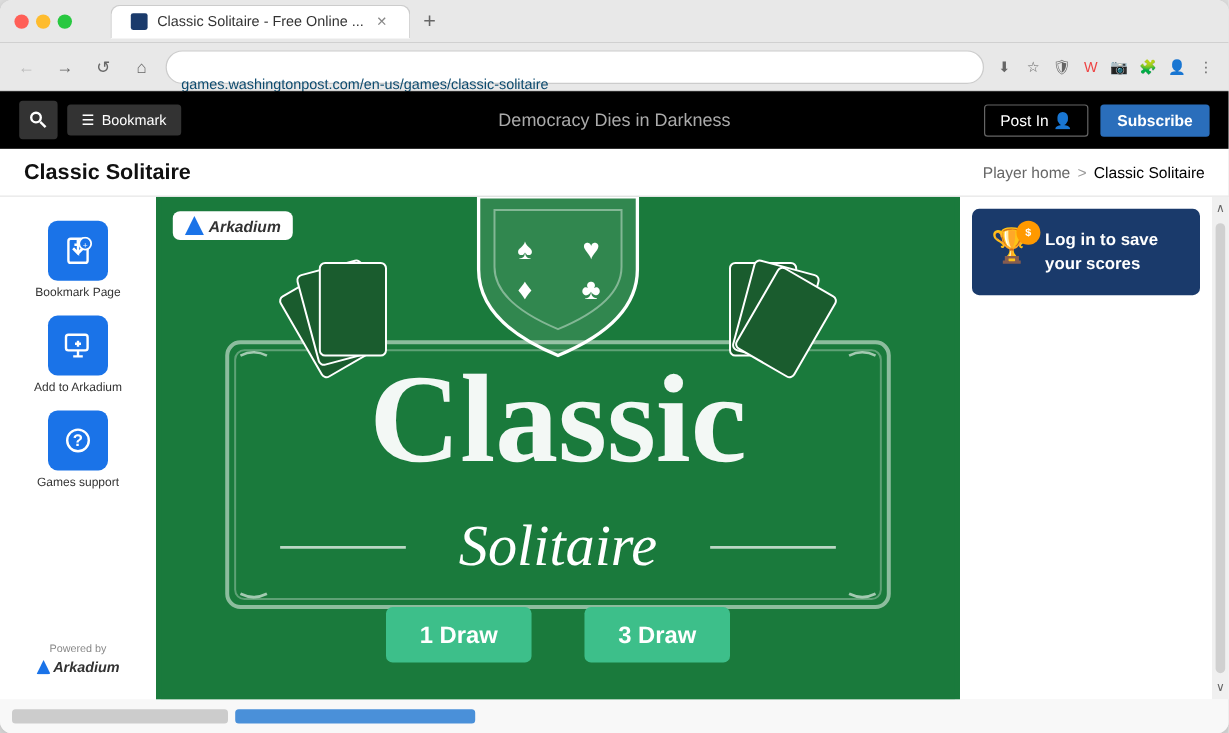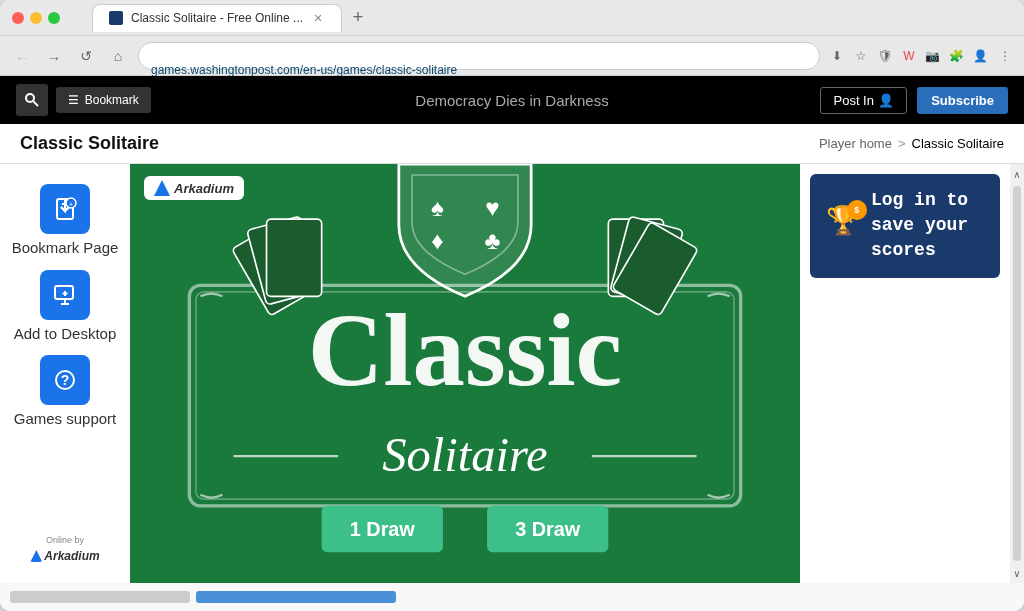--- a/index.html
+++ b/index.html
@@ -46,38 +46,38 @@
     .breadcrumb { margin-left: auto; display: flex; align-items: center; gap: 6px; font-size: 13px; color: #666; }
     .breadcrumb-link { color: #666; text-decoration: none; }
     .breadcrumb-current { color: #000; font-weight: 500; }
     .breadcrumb-sep { color: #999; }
 
     
     .main-content { background: #fff; flex: 1; display: flex; overflow: hidden; }
     .left-sidebar { width: 130px; display: flex; flex-direction: column; align-items: center; padding: 20px 10px; gap: 12px; background: #fff; }
     .sidebar-action { display: flex; flex-direction: column; align-items: center; gap: 4px; cursor: pointer; }
     .sidebar-icon { width: 50px; height: 50px; background: #1a73e8; border-radius: 8px; display: flex; align-items: center; justify-content: center; color: #fff; font-size: 20px; }
-    .sidebar-label { font-size: 15px; color: #333; text-align: right; line-height: 1.3; }
+    .sidebar-label { font-size: 10px; color: #333; text-align: right; line-height: 1.3; }
     .powered-by { margin-top: auto; display: flex; flex-direction: column; align-items: center; gap: 4px; }
     .powered-by-text { font-size: 9px; color: #888; }
     .arkadium-logo-small { font-size: 11px; color: #333; font-style: italic; display: flex; align-items: center; gap: 2px; }
     .ark-icon { width: 14px; height: 14px; background: #1a73e8; border-radius: 2px; display: inline-block; }
     .game-container { flex: 1; position: relative; overflow: hidden; }
     .game-canvas { width: 100%; height: 100%; background: #1a7a3c; position: relative; display: flex; flex-direction: column; align-items: center; justify-content: flex-start; overflow: hidden; }
     
     
     .arkadium-badge { position: absolute; top: 12px; left: 14px; background: #fff; border-radius: 6px; padding: 4px 10px; font-size: 13px; font-style: italic; font-weight: bold; color: #333; display: flex; align-items: center; gap: 4px; z-index: 10; }
 
     
     .right-sidebar { width: 210px; display: flex; flex-direction: column; padding: 10px; }
     .login-banner { background: #1a3a6b; color: #fff; border-radius: 6px; padding: 14px 16px; display: flex; align-items: center; gap: 10px; cursor: pointer; }
     .trophy-area { width: 44px; height: 44px; position: relative; }
     .trophy-icon { font-size: 28px; }
     .coin-badge { position: absolute; top: -4px; right: -6px; width: 20px; height: 20px; background: #ff9900; border-radius: 50%; display: flex; align-items: center; justify-content: center; font-size: 9px; color: #fff; font-weight: bold; }
-    .login-text { font-size: 18px; line-height: 1.4; font-weight: 600; font-family: Liberation Mono, monospace; }
+    .login-text { font-size: 14px; line-height: 1.4; font-weight: 600; }
 
     
     .scrollbar { width: 14px; background: #f0f0f0; display: flex; flex-direction: column; align-items: center; }
     
     .bottom-content { background: #f8f8f8; height: 28px; display: flex; align-items: center; padding: 0 10px; gap: 6px; }
     .blurred-bar { height: 10px; border-radius: 3px; background: #ccc; }
     .blurred-bar-blue { background: #4a90d9; }
     .game-and-right { display: flex; flex: 1; }
   </style>
 </head>
@@ -175,33 +175,33 @@
       <div class="sidebar-action">
         <div class="sidebar-icon">
           <svg width="24" height="24" viewBox="0 0 24 24" fill="none">
               <rect x="2" y="3" width="18" height="13" rx="2" stroke="white" stroke-width="2"></rect>
               <line x1="8" y1="21" x2="16" y2="21" stroke="white" stroke-width="2"></line>
               <line x1="12" y1="16" x2="12" y2="21" stroke="white" stroke-width="2"></line>
               <line x1="12" y1="8" x2="12" y2="13" stroke="white" stroke-width="2"></line>
               <line x1="9.5" y1="10.5" x2="14.5" y2="10.5" stroke="white" stroke-width="2"></line>
             </svg>
         </div>
-        <div class="sidebar-label">Add to Desktop</div>
+        <div class="sidebar-label">Add to Arkadium</div>
       </div>
       <div class="sidebar-action">
         <div class="sidebar-icon">
           <svg width="24" height="24" viewBox="0 0 24 24" fill="white">
               <circle cx="12" cy="12" r="9" stroke="white" stroke-width="2" fill="none"></circle>
               <text x="12" y="17" text-anchor="middle" font-size="14" font-weight="bold" fill="white">?</text>
             </svg>
         </div>
         <div class="sidebar-label">Games support</div>
       </div>
       <div class="powered-by">
-        <div class="powered-by-text">Online by</div>
+        <div class="powered-by-text">Powered by</div>
         <div class="arkadium-logo-small">
           <div class="ark-icon" style="background:#1a73e8;border-radius:2px;width:12px;height:12px;clip-path:polygon(50% 0%, 100% 100%, 0% 100%);"></div>
           <span style="font-style:italic;font-weight:bold;font-size:12px;">Arkadium</span>
         </div>
       </div>
     </div>
 
     <div class="game-and-right">
 
       <div class="game-container">

